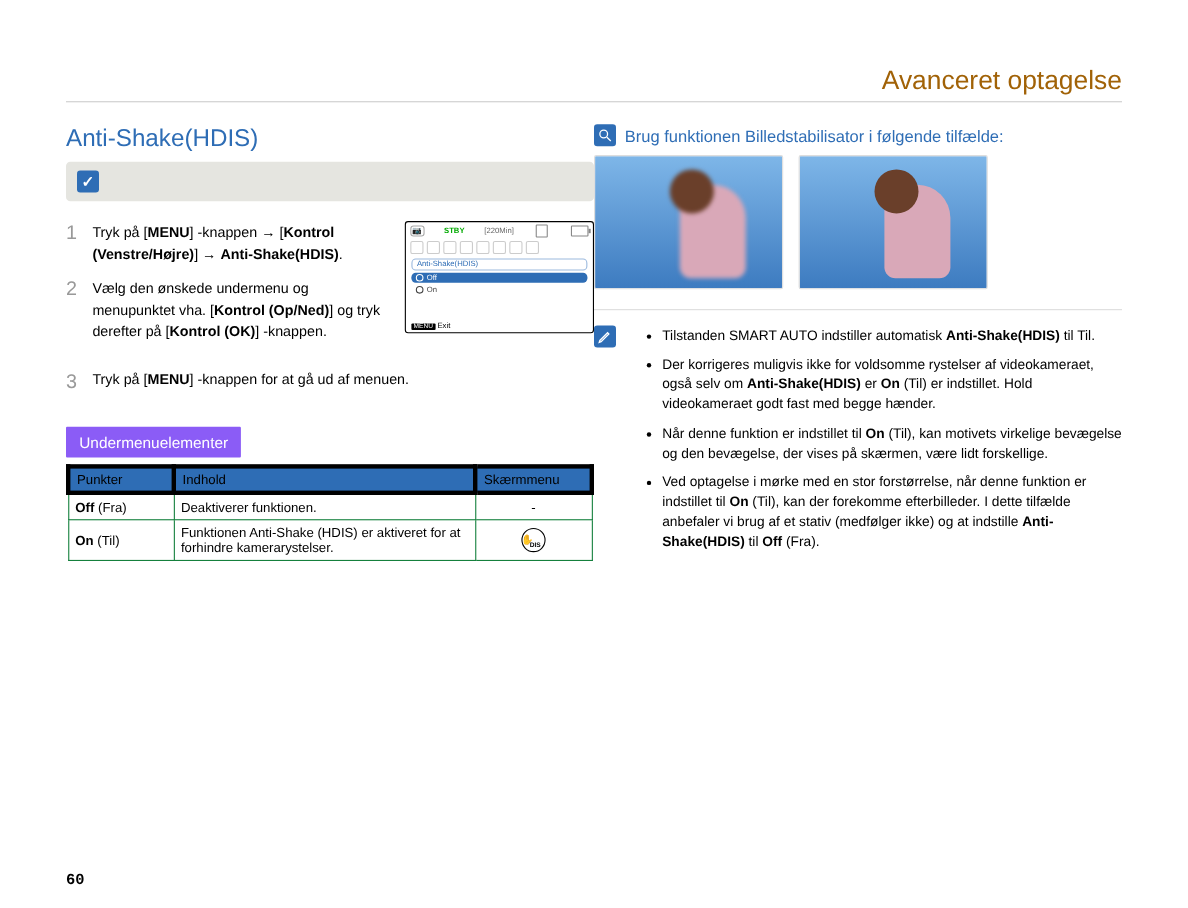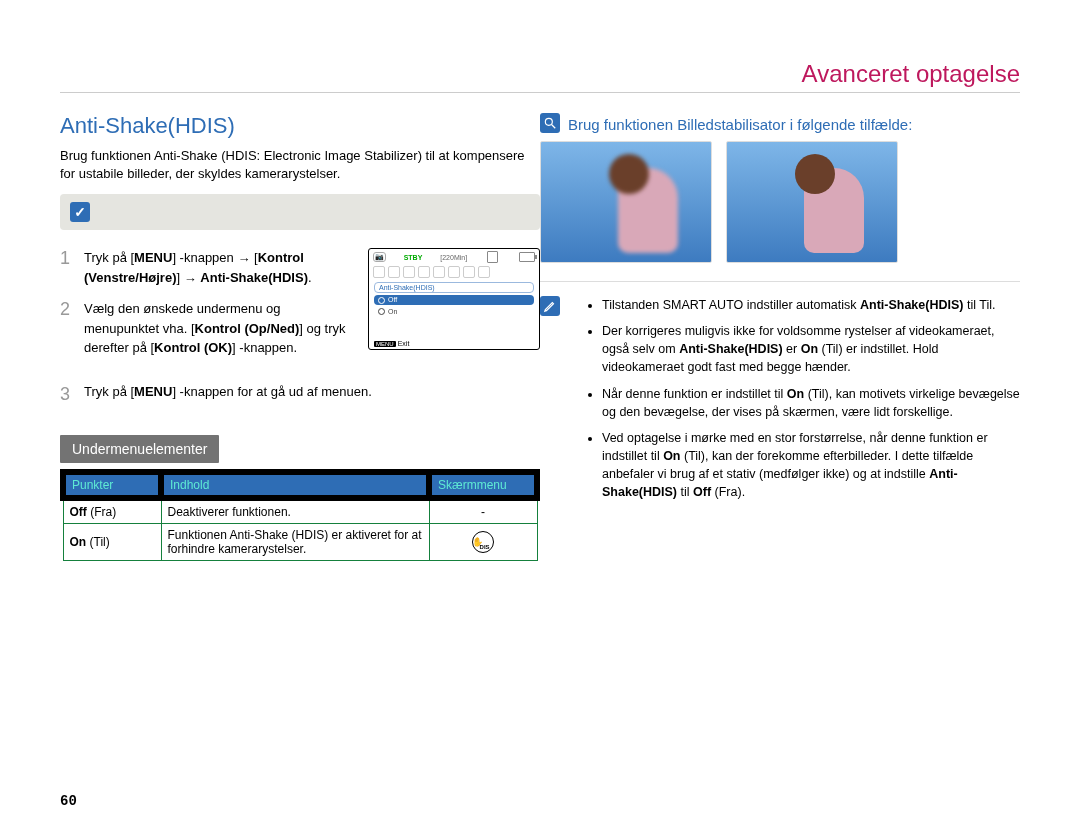--- a/index.html
+++ b/index.html
@@ -15,21 +15,21 @@
   .page {
     padding: 60px 60px 40px 60px;
     box-sizing: border-box;
     width: 1080px;
     height: 825px;
     position: relative;
   }
   .header-title {
     text-align: right;
     font-size: 24px;
-    color: #be185d;
+    color: #a16207;
     margin-bottom: 4px;
   }
   .hr {
     height: 1px;
     background: #ccc;
     margin-bottom: 20px;
   }
   .cols {
     display: flex;
   }
@@ -124,39 +124,39 @@
   .lcd-list { padding: 2px 5px; }
   .lcd-list-title { color:#2e6db5; background:#fff; border:1px solid #9bb9de; border-radius:4px; padding:1px 4px; font-size:7px;}
   .lcd-item { padding:1px 4px; border-radius:4px; margin-top:2px; font-size:7px;}
   .lcd-item.sel { background:#2e6db5; color:#fff; }
   .lcd-item .cir { display:inline-block; width:5px; height:5px; border:1px solid currentColor; border-radius:50%; margin-right:3px; vertical-align:middle;}
   .lcd-foot { position:absolute; bottom:2px; left:5px; font-size:7px; }
   .lcd-menu-badge { background:#000; color:#fff; font-size:6px; padding:0 2px; border-radius:1px; display:inline-block; margin-right:2px;}
 
   .sub-header {
     display: inline-block;
-    background: #737373;
+    background: #8b5cf6;
     color: #fff;
     font-size: 14px;
     padding: 6px 12px;
     border-radius: 1px;
     margin-bottom: 6px;
   }
 
   table.submenu {
     width: 100%;
     border-collapse: collapse;
     font-size: 12px;
   }
   table.submenu th {
     background: #2e6db5;
-    color: #5eead4;
+    color: #000000;
     font-weight: normal;
     padding: 3px 6px;
-    border: 6px solid #000000;
+    border: 4px solid #000000;
     text-align: left;
   }
   table.submenu td {
     border: 1px solid #15803d;
     padding: 4px 6px;
     vertical-align: middle;
   }
   table.submenu td:last-child { text-align:center; }
 
   .search-title {
@@ -220,21 +220,20 @@
 <div class="page">
 
   <div class="header-title">Avanceret optagelse</div>
   <div class="hr"></div>
 
   <div class="cols">
 
     <div class="col">
 
       <div class="section-title">Anti-Shake(HDIS)</div>
-      <div class="intro">Brug funktionen Anti-Shake (HDIS: Electronic Image Stabilizer) til at kompensere for ustabile billeder, der skyldes kamerarystelser.</div>
 
       
       <div class="tip-box">
         <span class="icon-square icon-blue-check">✓</span>
       </div>
 
       
       <div class="steps-row">
         <div class="steps-list">
           <div class="step">

